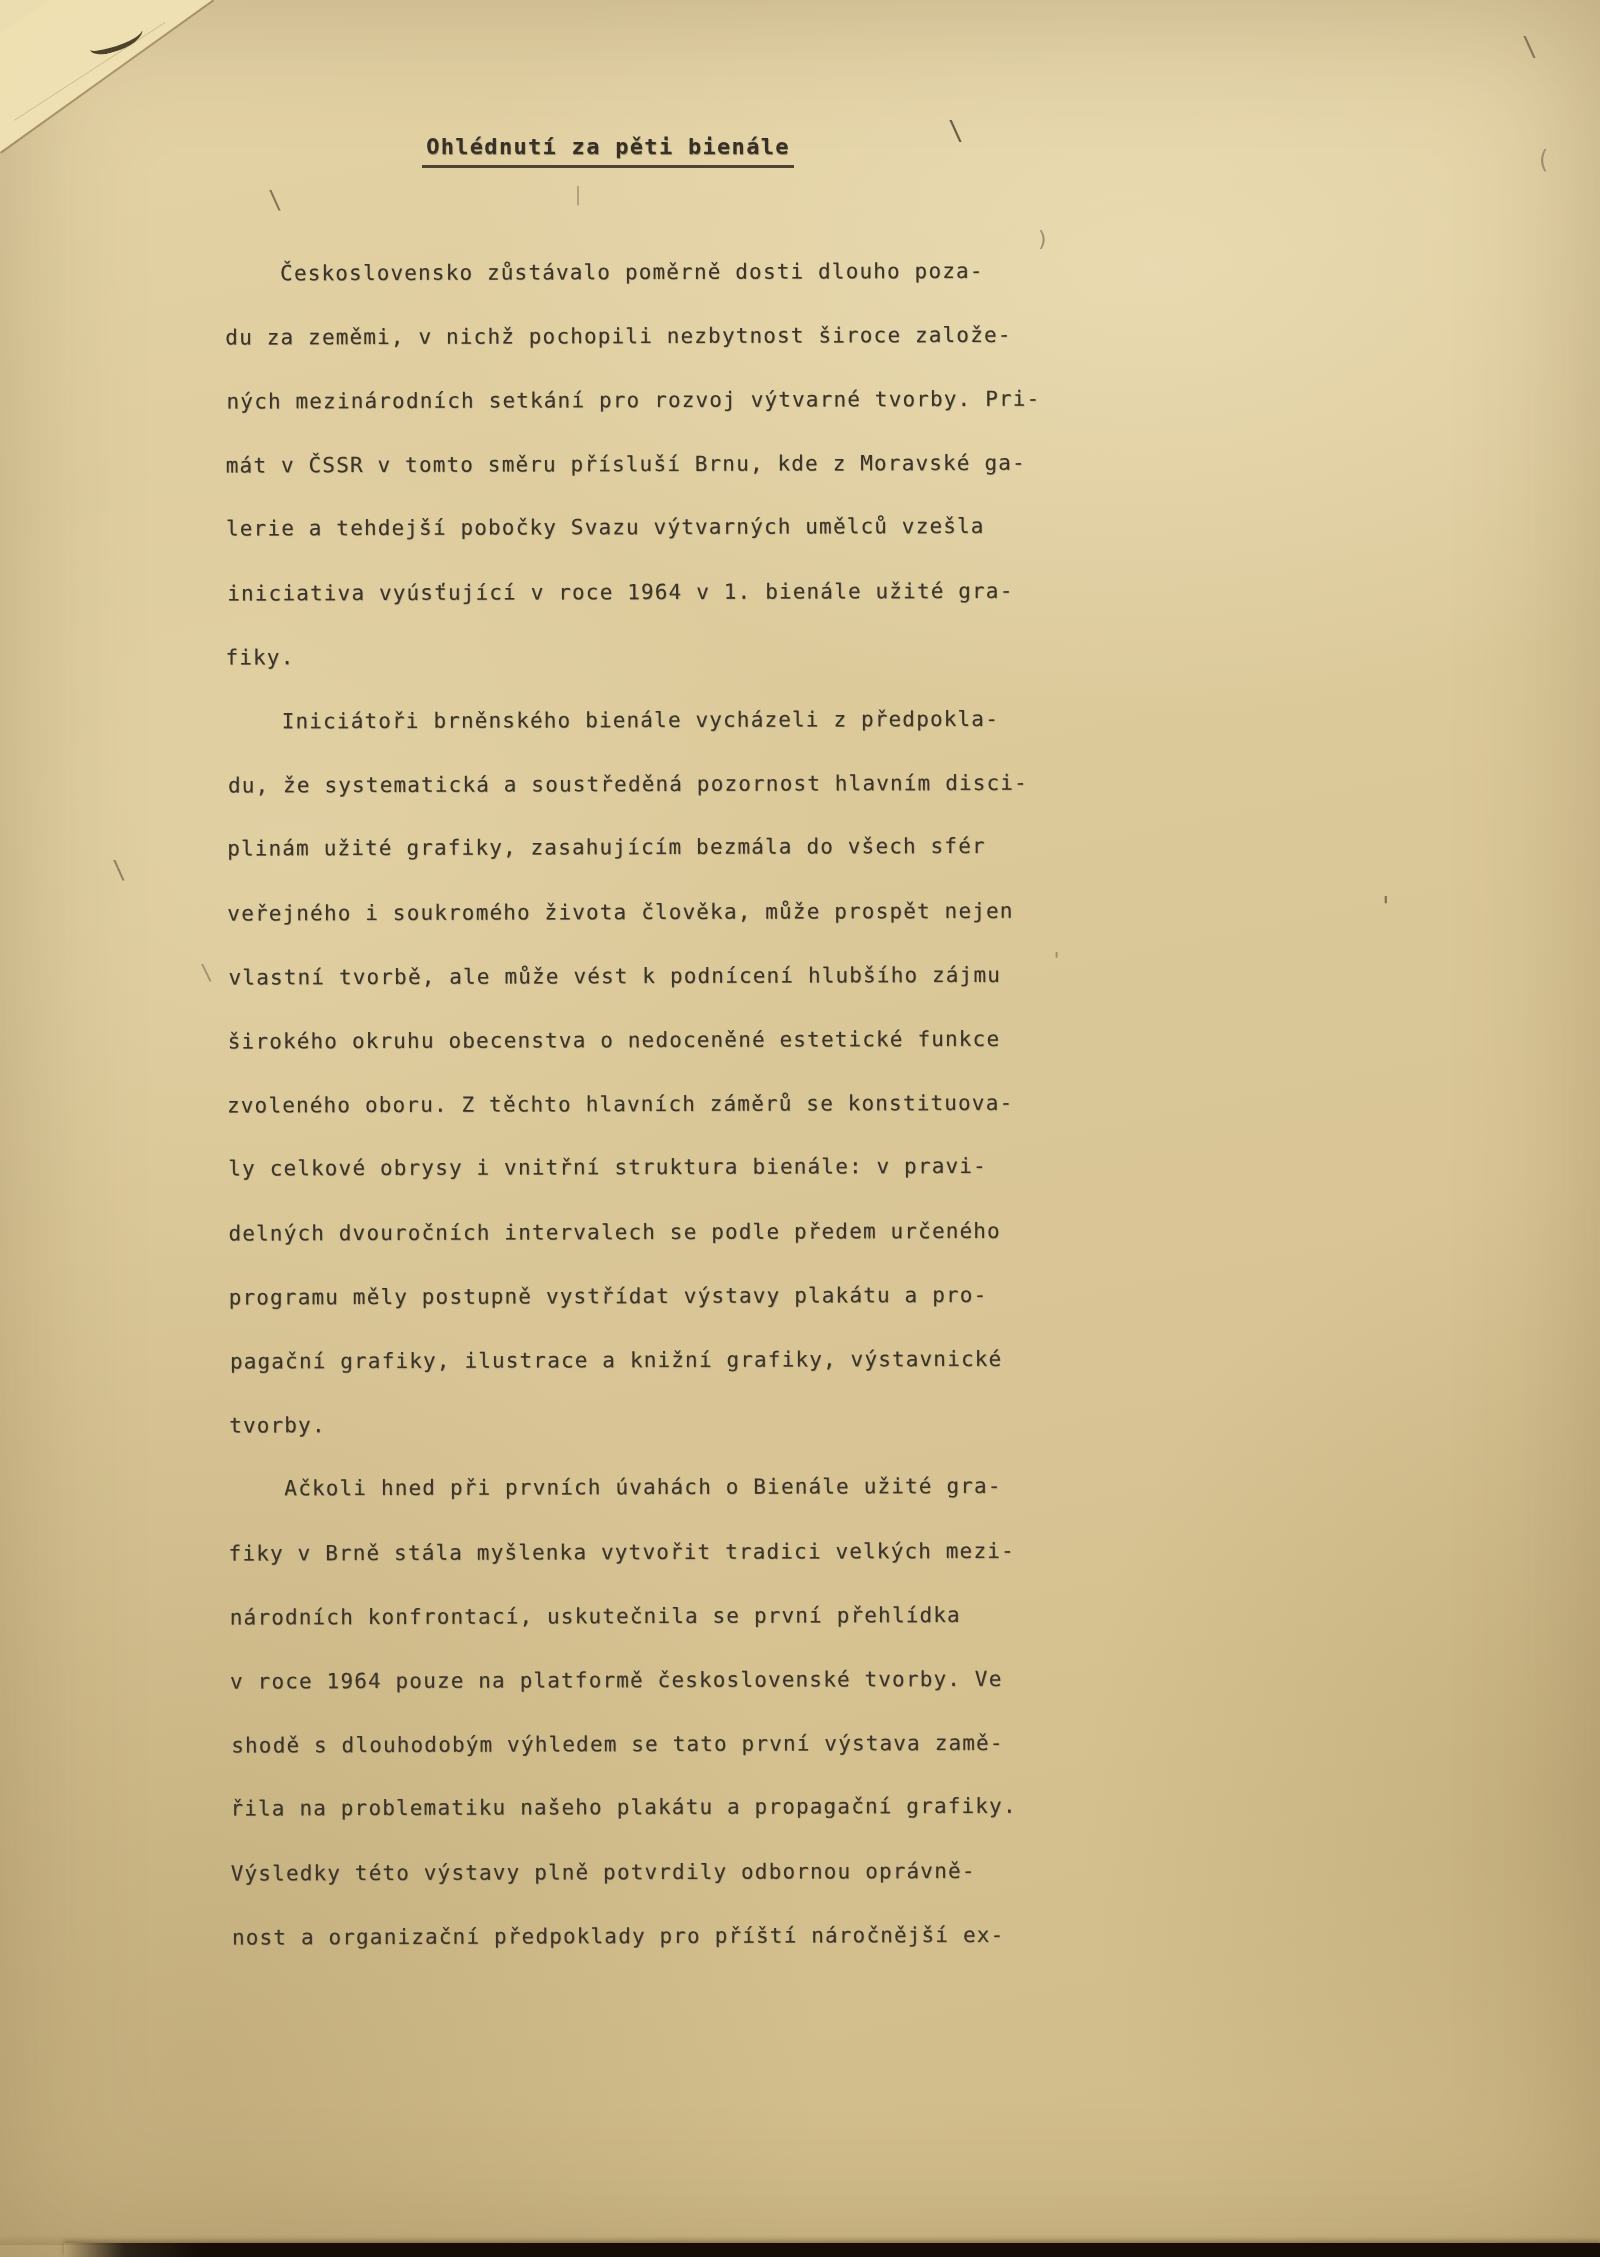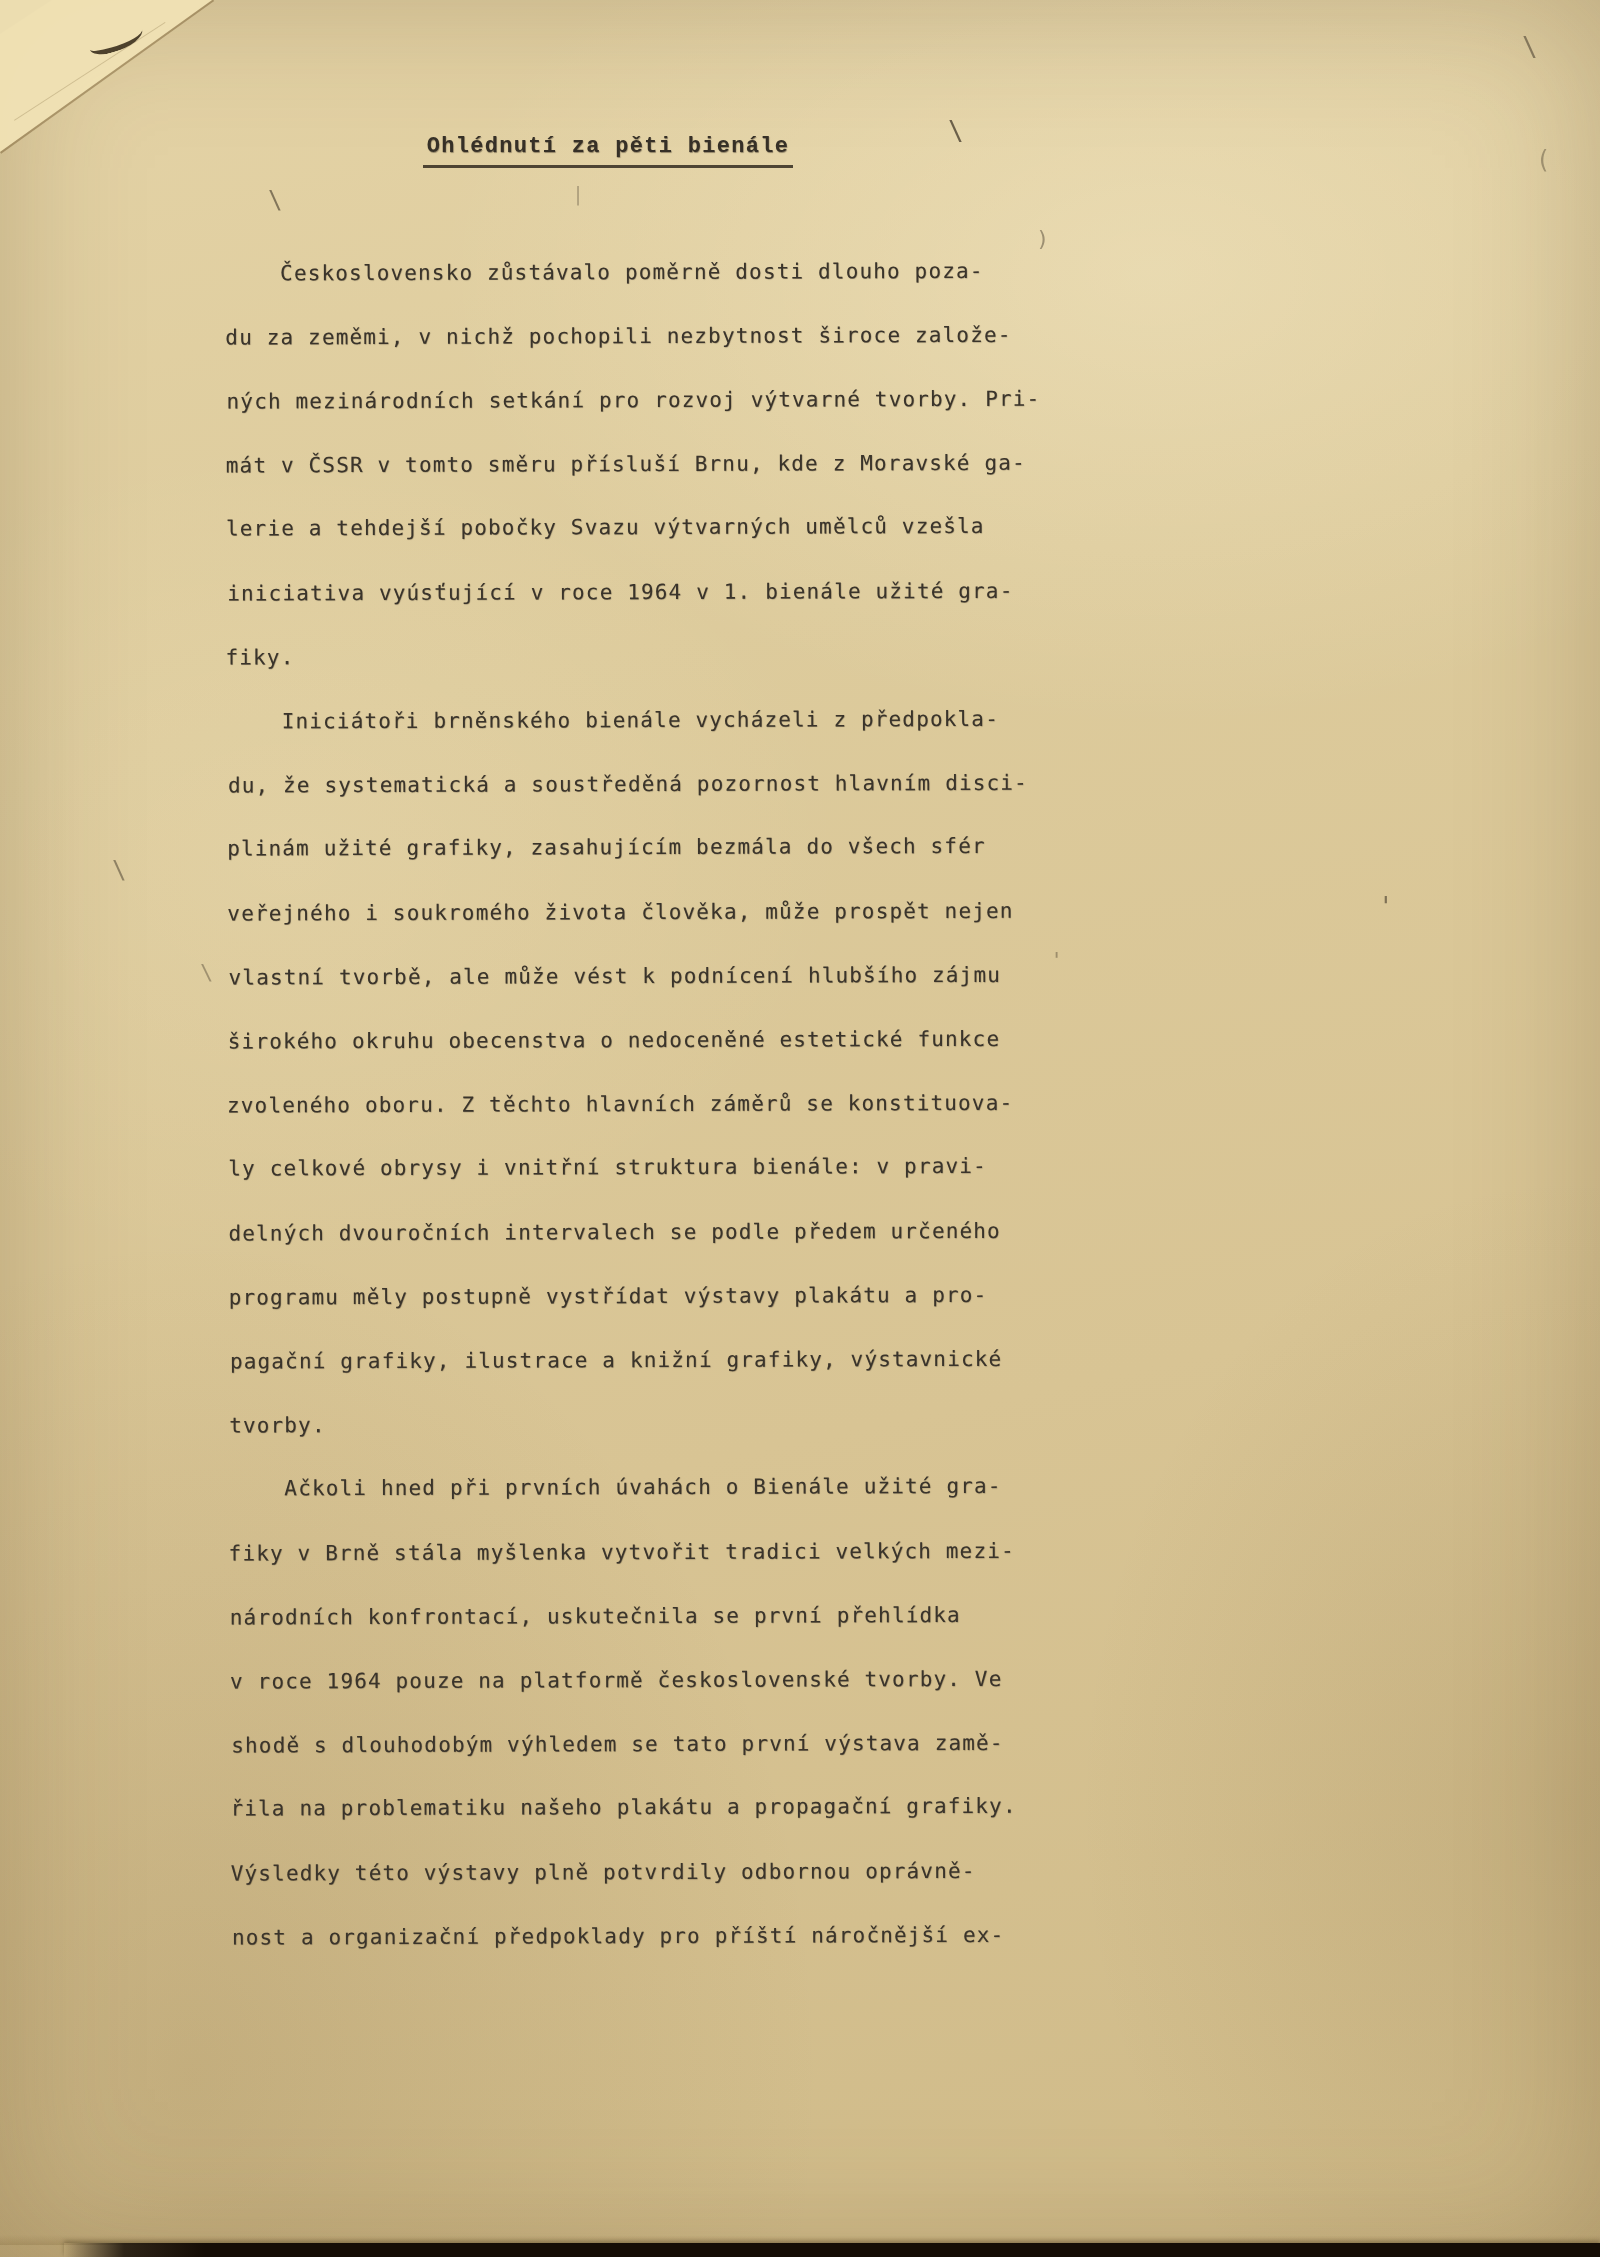--- a/index.html
+++ b/index.html
@@ -51,21 +51,20 @@
     position: absolute; left: 88px; top: 28px; width: 56px; height: 18px;
     border-bottom: 5px solid rgba(48,36,20,0.85);
     border-radius: 0 0 65% 40%;
     transform: rotate(-16deg);
   }
 
   
   .title-wrap {
     position: absolute; left: 228px; top: 134px; width: 760px;
     text-align: center;
-    font-family: Liberation Mono, monospace;
   }
   .title {
     display: inline-block;
     font-size: 22px; font-weight: bold; letter-spacing: 1.3px;
     color: #363027;
     text-shadow: 0.5px 0.5px 0.8px rgba(50,40,28,0.45);
     border-bottom: 3px solid rgba(52,44,32,0.85);
     padding: 0 4px 6px 4px;
     white-space: pre;
   }

